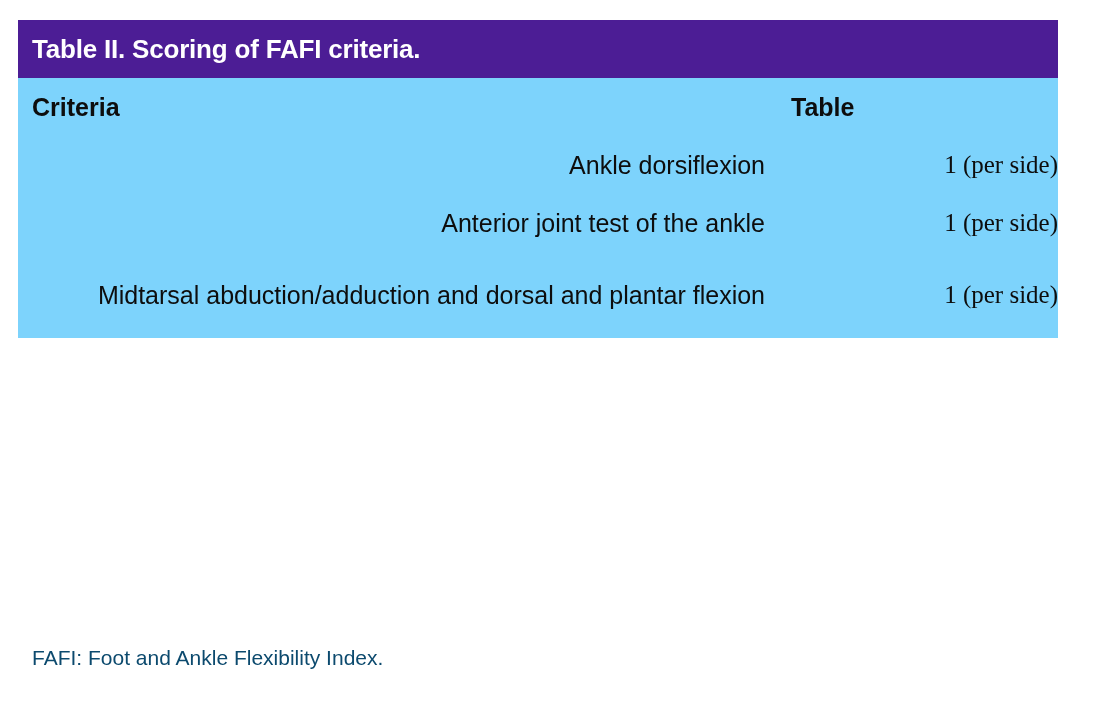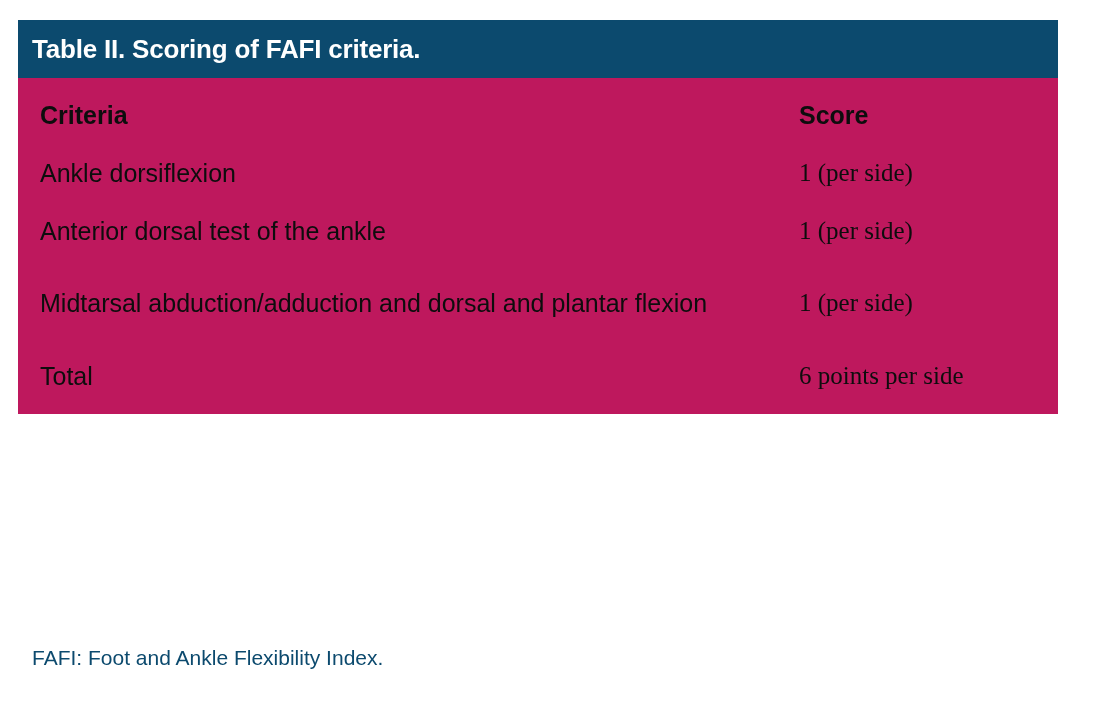--- a/index.html
+++ b/index.html
@@ -15,38 +15,38 @@
   }
 
   .table-wrap {
     position: absolute;
     left: 18px;
     top: 20px;
     width: 1040px;
   }
 
   .table-title-bar {
-    background: #0c4a6e;
+    background: #4c1d95;
     height: 58px;
     display: flex;
     align-items: center;
     padding: 0 0 0 14px;
     box-sizing: border-box;
   }
   .table-title {
     color: #ffffff;
     font-size: 26px;
     font-weight: bold;
     letter-spacing: -0.2px;
     line-height: 1;
   }
 
   .table-body {
-    background: #be185d;
-    padding: 8px;
+    background: #7dd3fc;
+    padding: 0;
   }
 
   .tbl {
     width: 100%;
     border-collapse: collapse;
     table-layout: fixed;
   }
   .tbl col.c-criteria { width: 767px; }
   .tbl col.c-score { width: 273px; }
 
@@ -62,20 +62,21 @@
   .tbl th {
     font-weight: bold;
     height: 58px;
   }
   .tbl th.h-criteria { padding-left: 14px; }
   .tbl th.h-score    { padding-left: 6px; }
 
   .tbl td {
     font-weight: normal;
     height: 58px;
+    text-align: right;
   }
   .tbl td.cell-criteria { padding-left: 14px; padding-right: 20px; }
   .tbl td.cell-score    { padding-left: 6px; font-family: Liberation Serif, serif; }
 
   .tbl tr.row-tall td { height: 86px; }
   .tbl tr.row-last td { height: 60px; }
 
   .footnote {
     position: absolute;
     left: 32px;
@@ -97,39 +98,35 @@
 
   <div class="table-body">
     <table class="tbl">
       <colgroup>
         <col class="c-criteria">
         <col class="c-score">
       </colgroup>
       <thead>
         <tr>
           <th class="h-criteria">Criteria</th>
-          <th class="h-score">Score</th>
+          <th class="h-score">Table</th>
         </tr>
       </thead>
       <tbody id="tbody">
           <tr>
             <td class="cell-criteria">Ankle dorsiflexion</td>
             <td class="cell-score">1 (per side)</td>
           </tr>
           <tr>
-            <td class="cell-criteria">Anterior dorsal test of the ankle</td>
+            <td class="cell-criteria">Anterior joint test of the ankle</td>
             <td class="cell-score">1 (per side)</td>
           </tr>
           <tr class="row-tall">
             <td class="cell-criteria">Midtarsal abduction/adduction and dorsal and plantar flexion</td>
             <td class="cell-score">1 (per side)</td>
-          </tr>
-          <tr class=" row-last">
-            <td class="cell-criteria">Total</td>
-            <td class="cell-score">6 points per side</td>
           </tr>
         </tbody>
     </table>
   </div>
 
 </div>
 
 <div class="footnote">FAFI: Foot and Ankle Flexibility Index.</div>
 
 </body></html>

